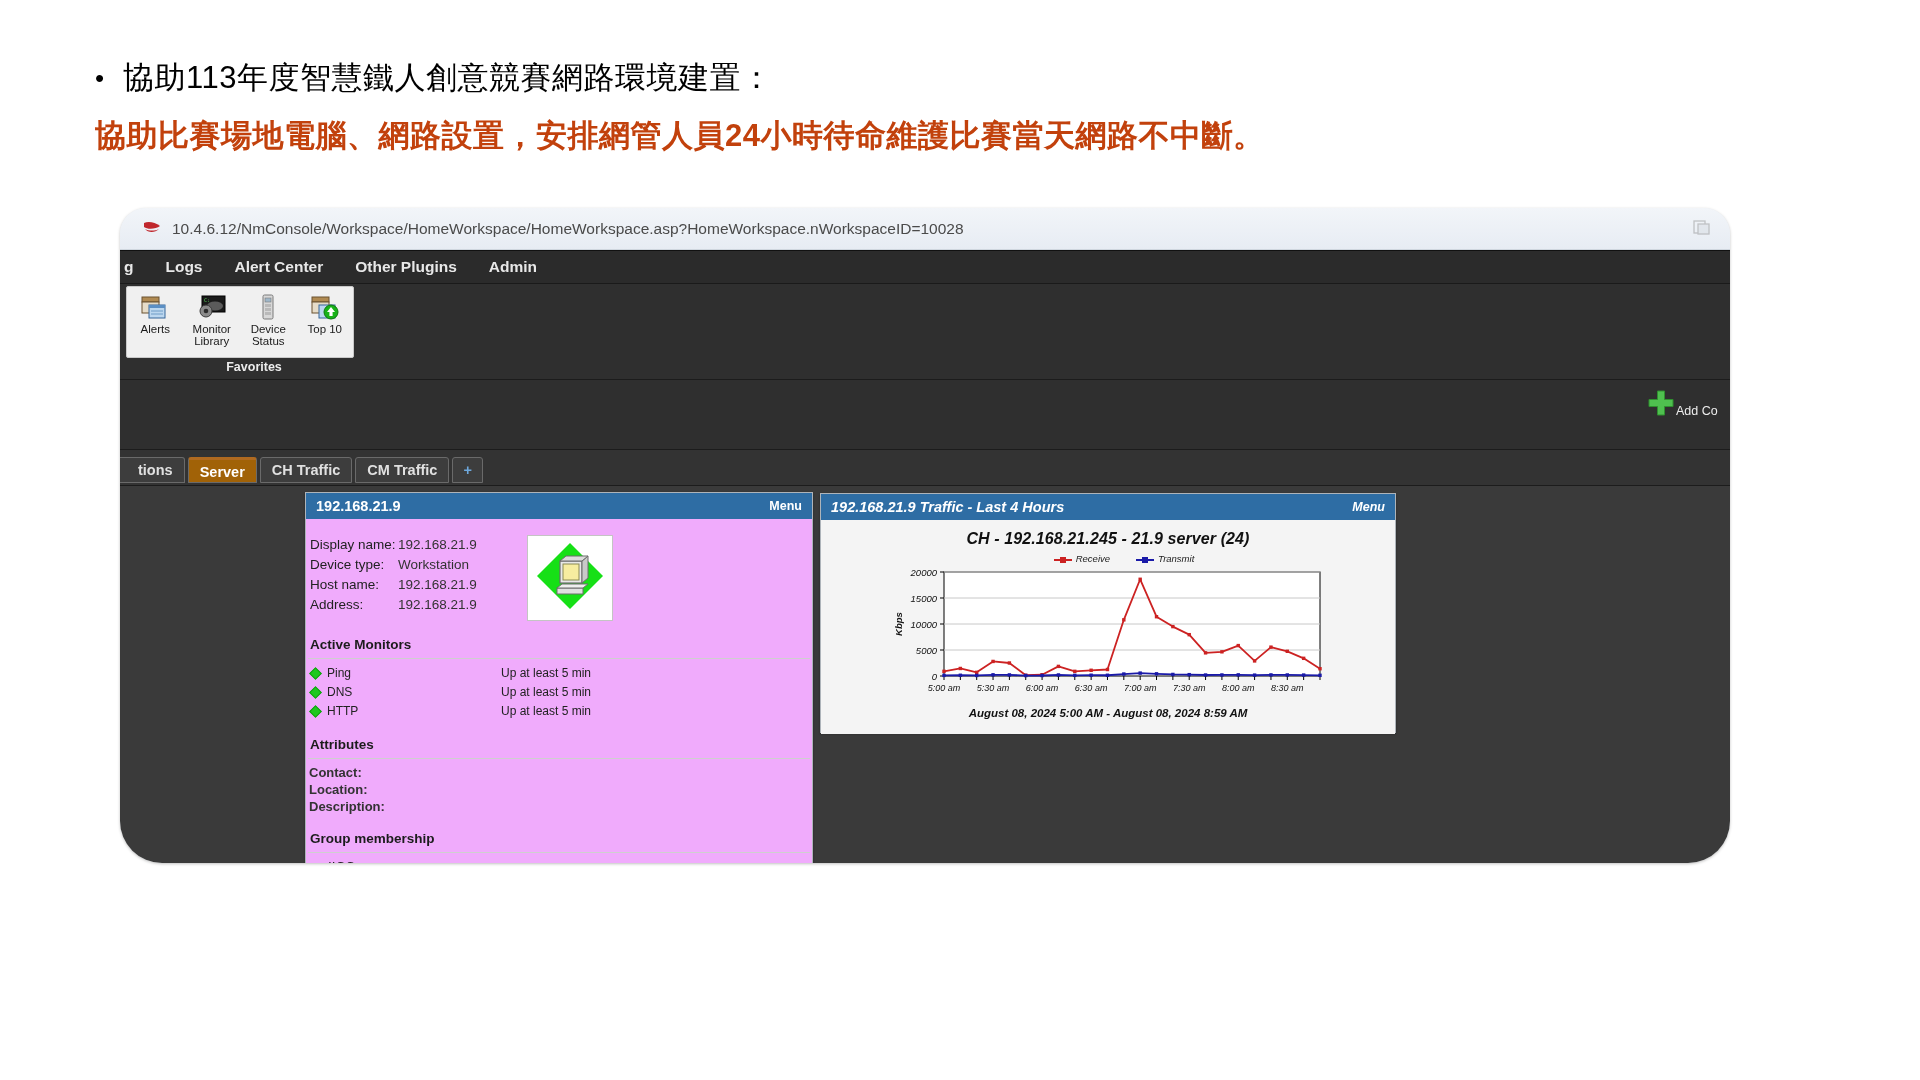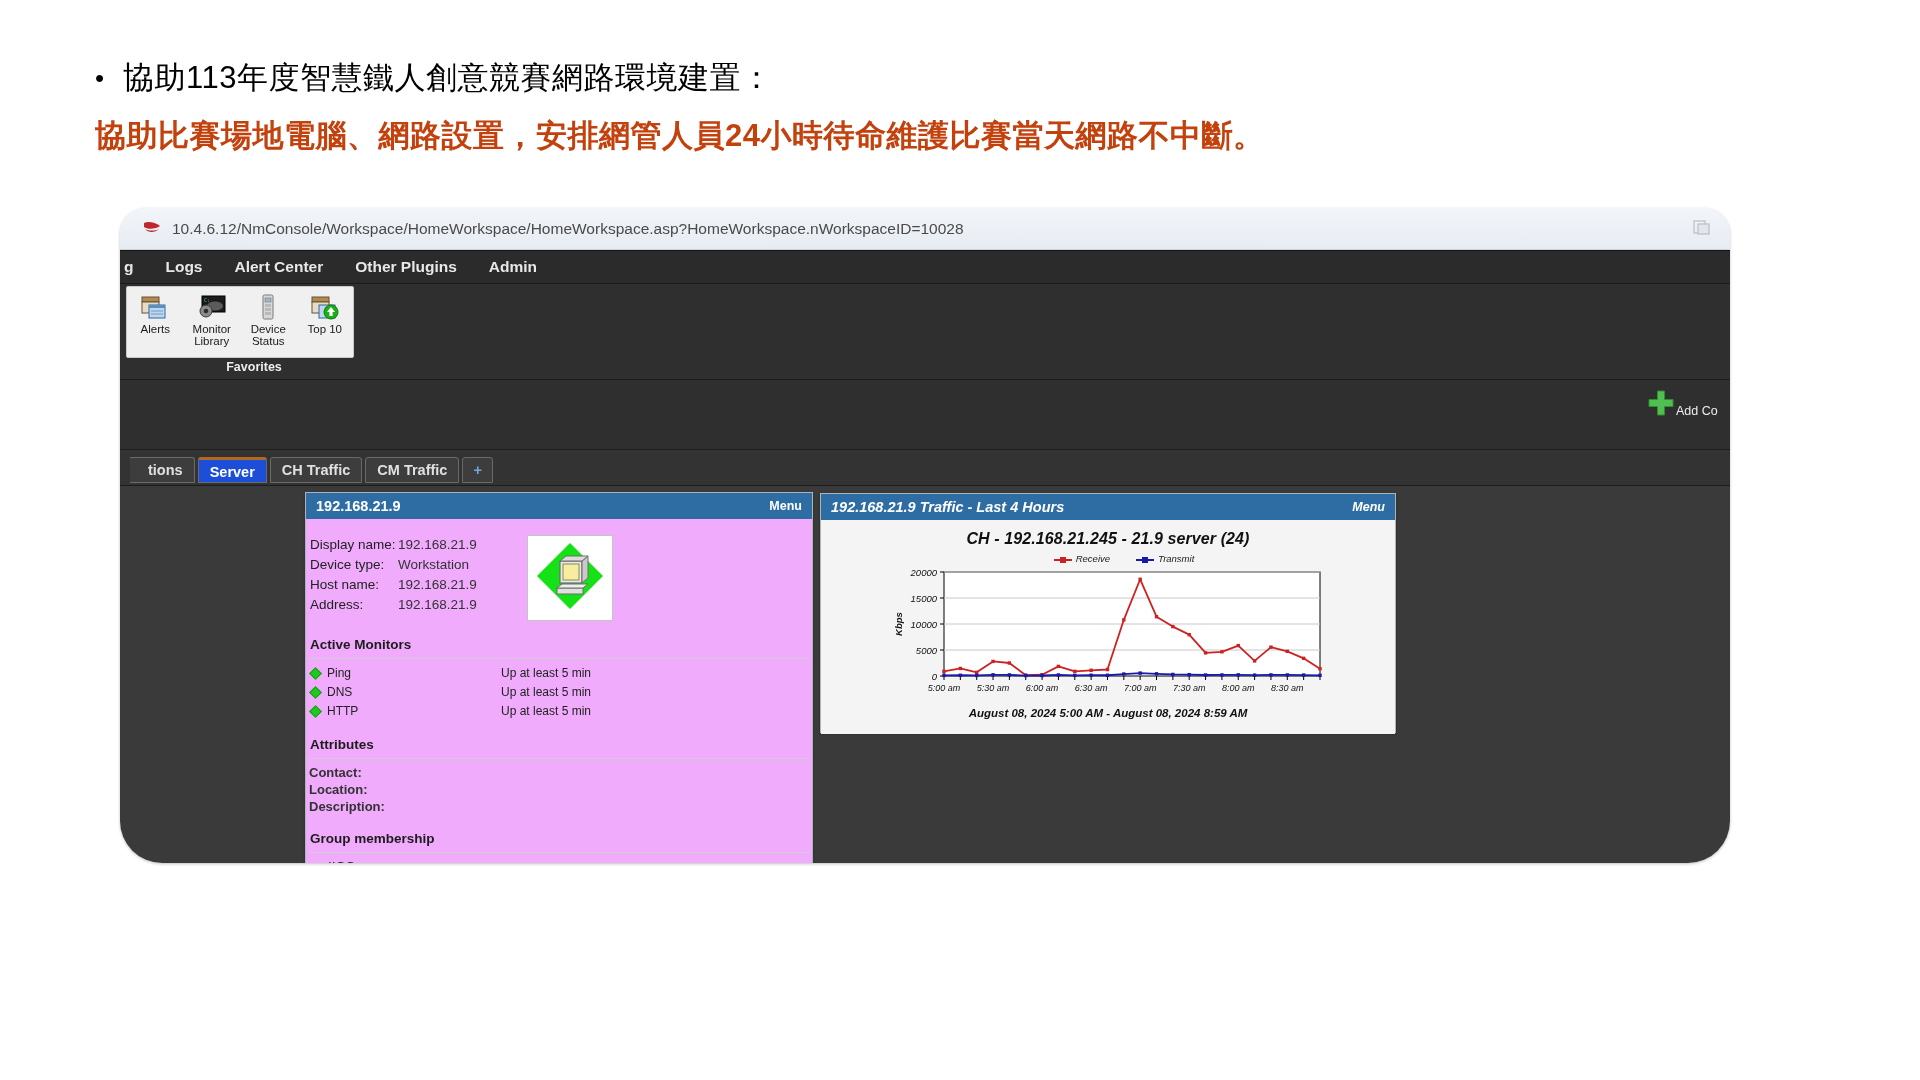--- a/index.html
+++ b/index.html
@@ -112,22 +112,22 @@
     display: flex; align-items: flex-end; gap: 3px; padding: 0 0 2px 0;
     border-bottom: 1px solid #1c1c1c;
   }
   .tab {
     height: 26px; line-height: 24px;
     padding: 0 11px; font-size: 14.5px; font-weight: bold;
     color: #e0e0e0; background: #3d3d3d;
     border: 1px solid #6a6a6a; border-radius: 3px 3px 0 0;
     white-space: nowrap; cursor: default;
   }
-  .tab.clipped { border-left: none; border-radius: 0 3px 0 0; padding-left: 18px; margin-left: 10px; }
-  .tab.active { background:#1d4ed8; color:#fff; border-top: 3px solid #b06a20; }
+  .tab.clipped { border-left: none; border-radius: 0 3px 0 0; padding-left: 18px; }
+  .tab.active { background:#a16207; color:#fff; border-top: 3px solid #b06a20; }
   .tab.plus { color: #6ea8dc; font-weight: bold; padding: 0 10px; }
 
   
   .workspace {
     position: relative; height: 420px; background: #3a3a3a;
   }
   .panel {
     position: absolute; background: #f4f4f4;
     border: 1px solid #aeb4ba;
     box-shadow: 0 1px 2px rgba(0,0,0,.3);

